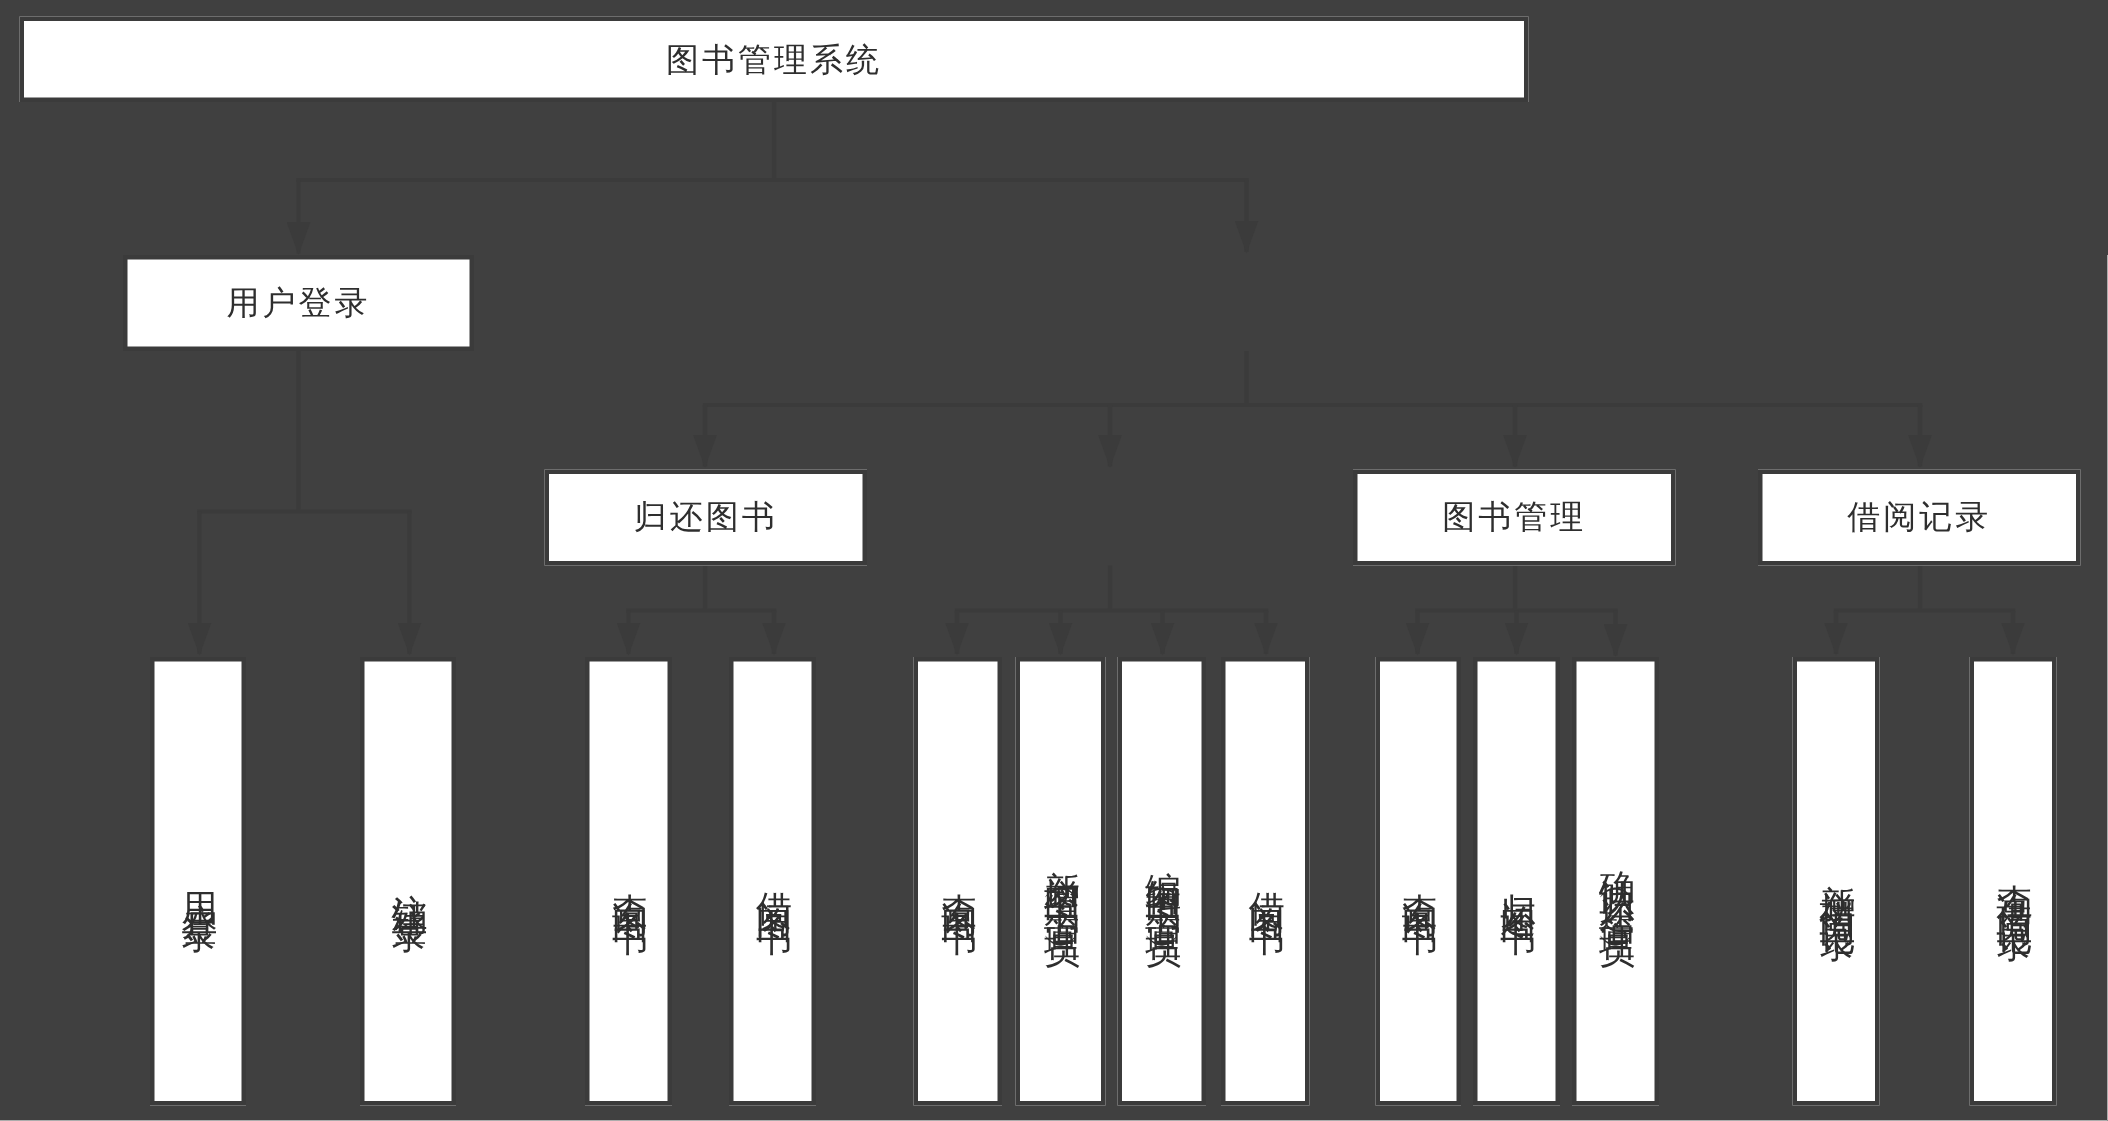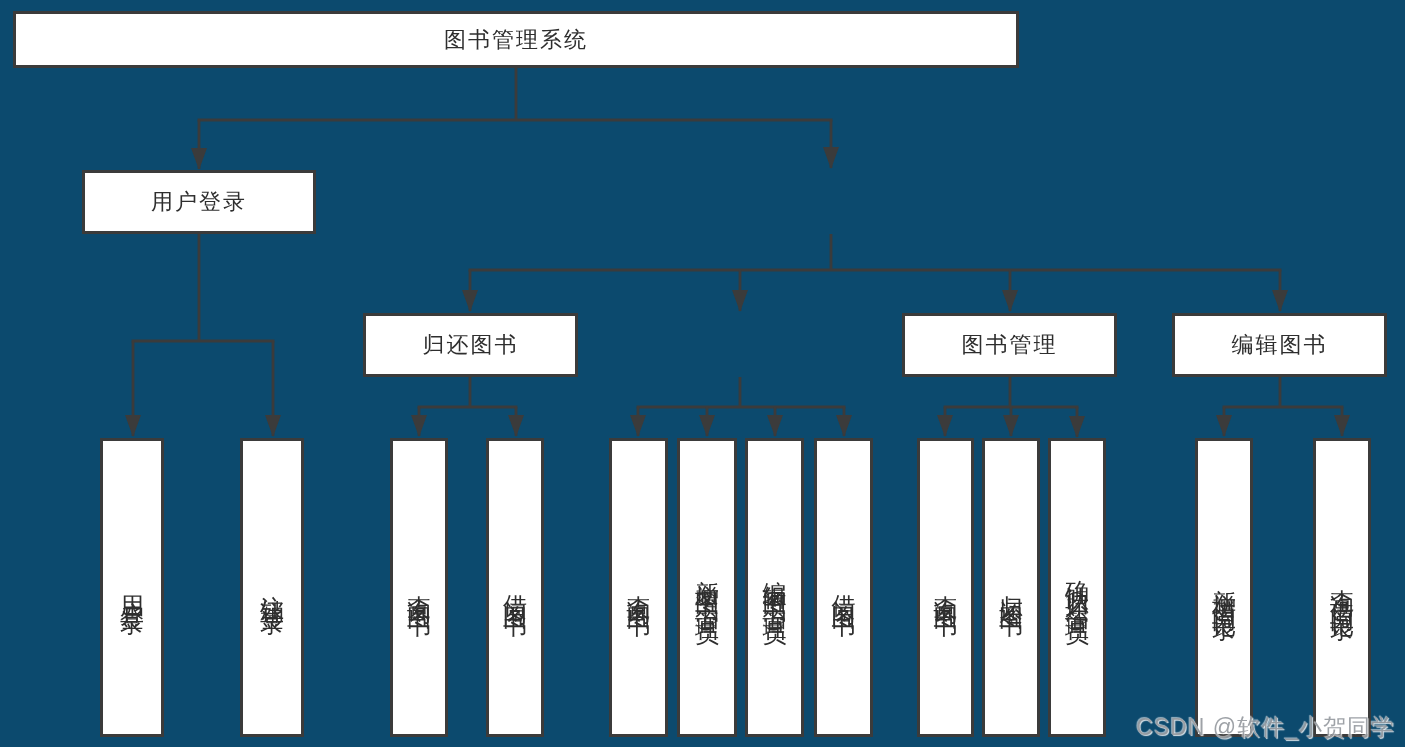--- a/index.html
+++ b/index.html
@@ -1,19 +1,19 @@
 <!DOCTYPE html>
 <html><head>
 <meta charset="utf-8">
 <style>
   html,body{margin:0;padding:0;background:#fff;}
   .canvas{
     position:relative;
     width:1405px;height:747px;
-    background:#0c4a6e;
+    background:#404040;
     overflow:hidden;
     font-family:"Liberation Sans", sans-serif;
   }
   .connectors{
     position:absolute;left:0;top:0;width:1405px;height:747px;
     pointer-events:none;
   }
   .node{
     position:absolute;
     box-sizing:border-box;
@@ -103,21 +103,21 @@
     <span class="lbl-h">用户登录</span>
   </div>
 
   <div class="node" style="left:363px;top:313px;width:215px;height:64px">
     <span class="lbl-h">归还图书</span>
   </div>
   <div class="node" style="left:902px;top:313px;width:215px;height:64px">
     <span class="lbl-h">图书管理</span>
   </div>
   <div class="node" style="left:1172px;top:313px;width:215px;height:64px">
-    <span class="lbl-h">编辑图书</span>
+    <span class="lbl-h">借阅记录</span>
   </div>
 
   <div class="node" style="left:100px;top:438px;width:64px;height:299px">
     <span class="lbl-v">用户登录</span>
   </div>
   <div class="node" style="left:240px;top:438px;width:64px;height:299px">
     <span class="lbl-v">注销登录</span>
   </div>
 
   <div class="node" style="left:390px;top:438px;width:58px;height:299px">
@@ -150,15 +150,14 @@
     <span class="lbl-v">确认归还（管理员）</span>
   </div>
 
   <div class="node" style="left:1195px;top:438px;width:58px;height:299px">
     <span class="lbl-v">新增借阅记录</span>
   </div>
   <div class="node" style="left:1313px;top:438px;width:58px;height:299px">
     <span class="lbl-v">查询借阅记录</span>
   </div>
 
-  <div class="watermark">CSDN @软件_小贺同学</div>
 
 </div>
 
 </body></html>

